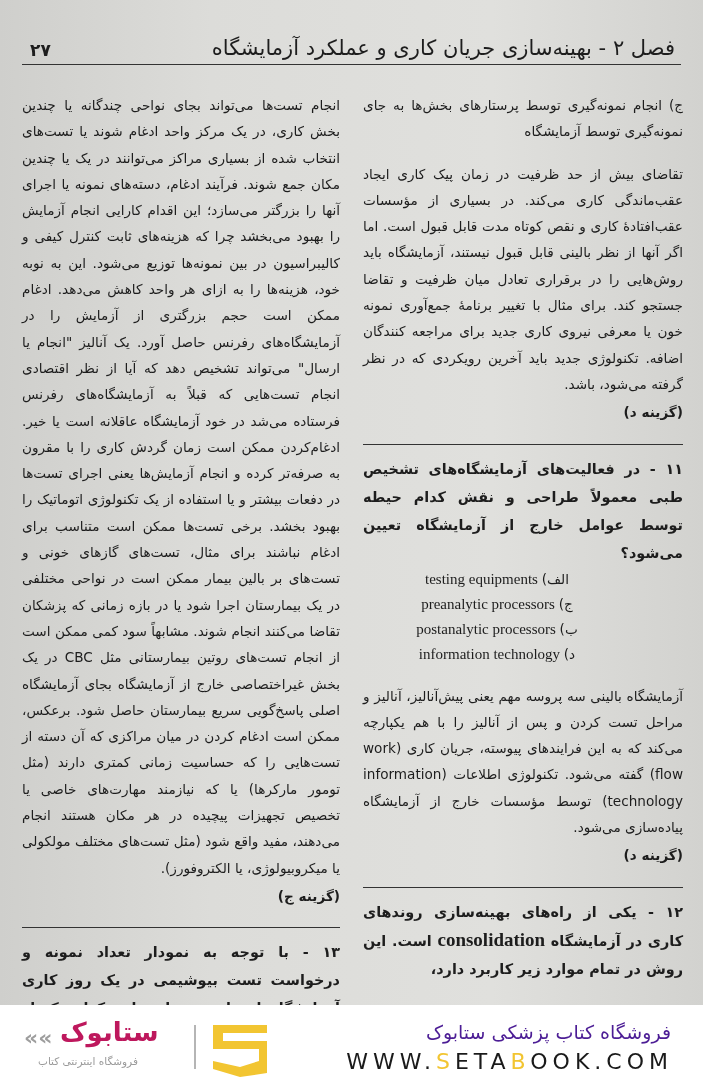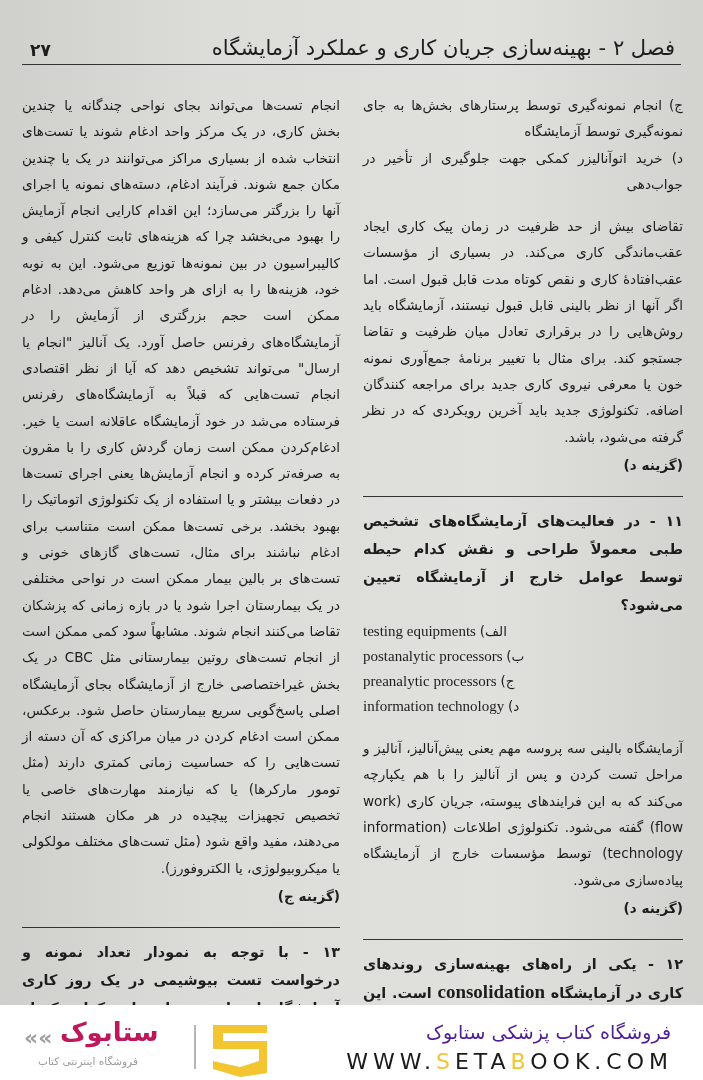--- a/index.html
+++ b/index.html
@@ -28,21 +28,21 @@
     font-size: 13.6px; line-height: 26.3px;
   }
   .col-right { left: 363px; width: 320px; }
   .col-left { left: 22px; width: 318px; }
   p { margin: 0; }
   .opt { margin: 0; }
   .spacer { height: 16px; }
   .answer { font-weight: bold; margin-top: 2px; }
   .rule { border-top: 1.5px solid #333; margin: 18px 0 10px 0; }
   .q-title { font-weight: bold; font-size: 14.4px; line-height: 28px; }
-  .en-opt { direction: rtl; text-align: left; padding-right: 52px; font-family: "Liberation Serif", serif; font-size: 15px; line-height: 25px; }
+  .en-opt { direction: rtl; text-align: center; padding-right: 52px; font-family: "Liberation Serif", serif; font-size: 15px; line-height: 25px; }
   .en-opt .lbl { font-family: "DejaVu Sans", sans-serif; font-size: 13.6px; }
   .inline-en { font-family: "Liberation Serif", serif; font-size: 19px; }
   .footer {
     position: absolute; left: 0; top: 1005px; width: 703px; height: 75px; background: #ffffff;
   }
   .footer .shop-name {
     position: absolute; right: 32px; top: 16px; direction: rtl;
     font-size: 19px; color: #4c1d95;
   }
   .footer .url {
@@ -62,32 +62,31 @@
 
 <div class="page">
 
   <div class="header">
     <span class="title">فصل ۲ - بهینه‌سازی جریان کاری و عملکرد آزمایشگاه</span>
     <span class="pnum">۲۷</span>
   </div>
 
   <div class="col col-right">
     <p class="opt">ج) انجام نمونه‌گیری توسط پرستارهای بخش‌ها به جای نمونه‌گیری توسط آزمایشگاه</p>
-    <p class="opt">د) خرید اتوآنالیزر کمکی جهت جلوگیری از تأخیر در جواب‌دهی</p>
     <div class="spacer"></div>
     <p>تقاضای بیش از حد ظرفیت در زمان پیک کاری ایجاد عقب‌ماندگی کاری می‌کند. در بسیاری از مؤسسات عقب‌افتادهٔ کاری و نقص کوتاه مدت قابل قبول است. اما اگر آنها از نظر بالینی قابل قبول نیستند، آزمایشگاه باید روش‌هایی را در برقراری تعادل میان ظرفیت و تقاضا جستجو کند. برای مثال با تغییر برنامهٔ جمع‌آوری نمونه خون یا معرفی نیروی کاری جدید برای مراجعه کنندگان اضافه. تکنولوژی جدید باید آخرین رویکردی که در نظر گرفته می‌شود، باشد.</p>
     <p class="answer">(گزینه د)</p>
 
     <div class="rule"></div>
 
     <p class="q-title">۱۱ - در فعالیت‌های آزمایشگاه‌های تشخیص طبی معمولاً طراحی و نقش کدام حیطه توسط عوامل خارج از آزمایشگاه تعیین می‌شود؟</p>
     <div>
       <div class="en-opt"><span class="lbl">الف)</span> <span>testing equipments</span></div>
+      <div class="en-opt"><span class="lbl">ج)</span> <span>preanalytic processors</span></div>
       <div class="en-opt"><span class="lbl">ب)</span> <span>postanalytic processors</span></div>
-      <div class="en-opt"><span class="lbl">ج)</span> <span>preanalytic processors</span></div>
       <div class="en-opt"><span class="lbl">د)</span> <span>information technology</span></div>
     </div>
     <div class="spacer"></div>
     <p>آزمایشگاه بالینی سه پروسه مهم یعنی پیش‌آنالیز، آنالیز و مراحل تست کردن و پس از آنالیز را با هم یکپارچه می‌کند که به این فرایندهای پیوسته، جریان کاری (work flow) گفته می‌شود. تکنولوژی اطلاعات (information technology) توسط مؤسسات خارج از آزمایشگاه پیاده‌سازی می‌شود.</p>
     <p class="answer">(گزینه د)</p>
 
     <div class="rule"></div>
 
     <p class="q-title"><span>۱۲ - یکی از راه‌های بهینه‌سازی روندهای کاری در آزمایشگاه </span><span class="inline-en">consolidation</span><span> است. این روش در تمام موارد زیر کاربرد دارد، </span></p>
 

